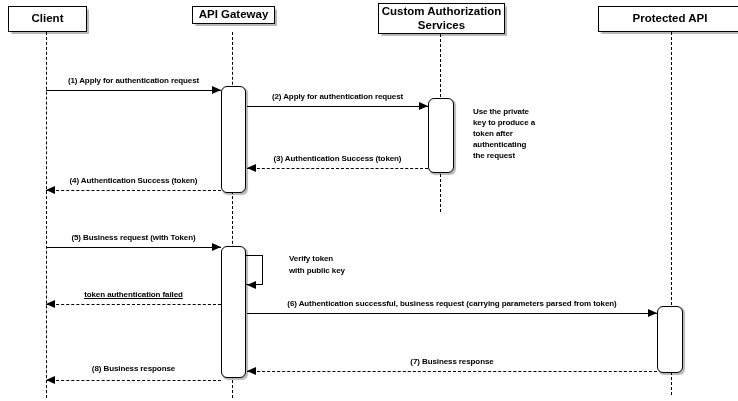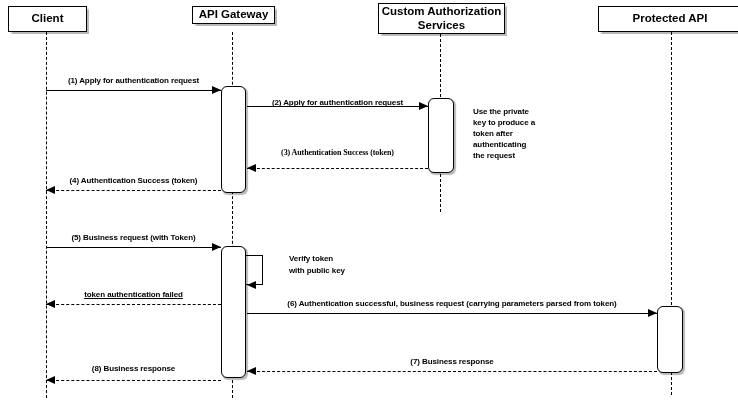--- a/index.html
+++ b/index.html
@@ -111,31 +111,31 @@
 
   <div class="activation" style="left:221px; top:86px; width:25px; height:107px;"></div>
   <div class="activation" style="left:428px; top:98px; width:26px; height:75px;"></div>
   <div class="activation" style="left:221px; top:246px; width:25px; height:132px;"></div>
   <div class="activation" style="left:657px; top:306px; width:26px; height:67px;"></div>
 
   <div class="msg-label" style="left:46px; top:75px; width:175px;">(1) Apply for authentication request</div>
   <div class="msg-line" style="left:46px; top:90px; width:175px;"></div>
   <div class="arrow-r" style="left:212px; top:86px;"></div>
 
-  <div class="msg-label" style="left:247px; top:91px; width:181px;margin-top:6px;">(2) Apply for authentication request</div>
+  <div class="msg-label" style="left:247px; top:91px; width:181px;">(2) Apply for authentication request</div>
   <div class="msg-line" style="left:247px; top:106px; width:181px;"></div>
   <div class="arrow-r" style="left:419px; top:102px;"></div>
 
   <div class="note-text" style="left:460px; top:106px; width:72px;">Use the private
 key to produce a
 token after
 authenticating
 the request</div>
 
-  <div class="msg-label" style="left:247px; top:147px; width:181px;font-family:Liberation Serif, serif;">(3) Authentication Success (token)</div>
+  <div class="msg-label" style="left:247px; top:153px; width:181px;">(3) Authentication Success (token)</div>
   <div class="msg-line dashed" style="left:247px; top:168px; width:181px;"></div>
   <div class="arrow-l" style="left:247px; top:164px;"></div>
 
   <div class="msg-label" style="left:46px; top:175px; width:175px;">(4) Authentication Success (token)</div>
   <div class="msg-line dashed" style="left:46px; top:190px; width:175px;"></div>
   <div class="arrow-l" style="left:46px; top:186px;"></div>
 
   <div class="msg-label" style="left:46px; top:232px; width:175px;">(5) Business request (with Token)</div>
   <div class="msg-line" style="left:46px; top:247px; width:175px;"></div>
   <div class="arrow-r" style="left:212px; top:243px;"></div>

